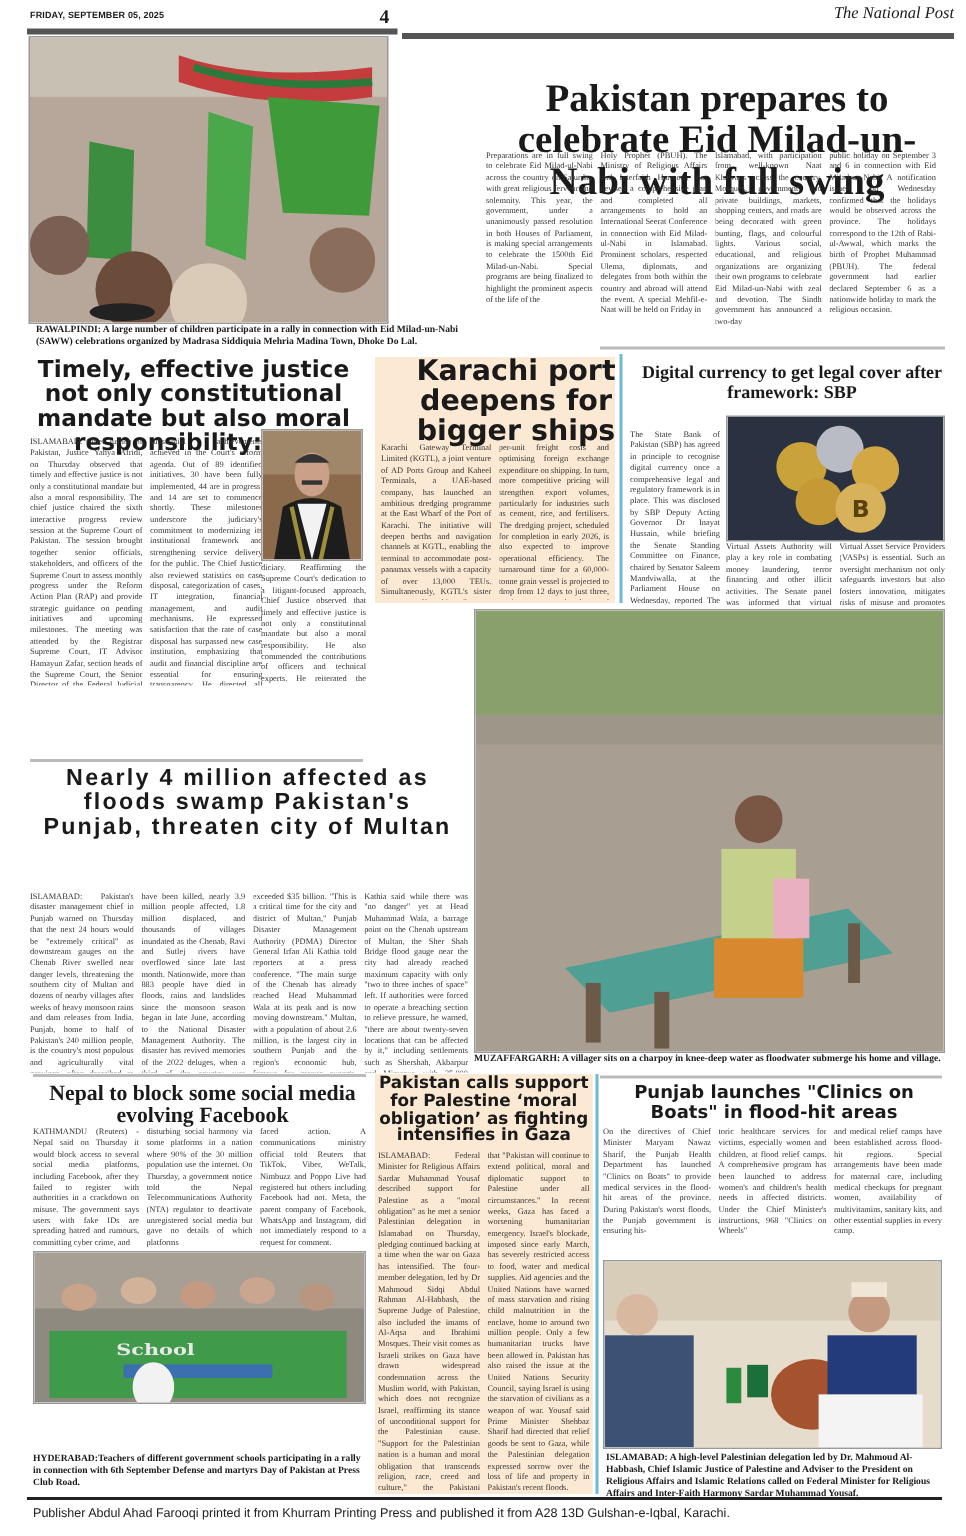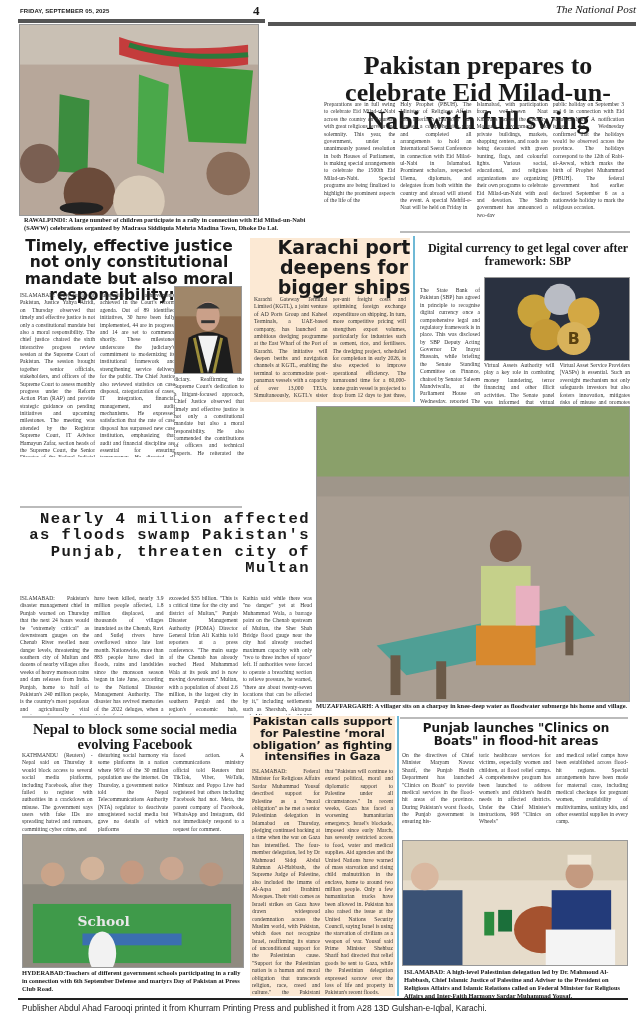--- a/index.html
+++ b/index.html
@@ -16,21 +16,21 @@
   .paper { right: 8px; top: 3px; font-size: 11px; font-style: italic; }
   .rule1 { left: 18px; top: 19px; width: 247px; height: 4px; background: #555; }
   .rule2 { left: 268px; top: 22px; width: 368px; height: 4px; background: #555; }
 
   .photo { overflow: hidden; border: 1px solid #999; }
   .photo svg { width: 100%; height: 100%; display: block; }
 
   .caption { font-size: 6.4px; font-weight: bold; line-height: 1.25; font-family: "Liberation Serif", serif; }
 
   .headline { text-align: center; font-weight: bold; line-height: 1.05; }
-  .h-wide { font-family: Liberation Mono, monospace; letter-spacing: 1.5px; text-align: right; }
+  .h-wide { font-family: Liberation Sans, sans-serif; letter-spacing: 1.5px; }
 
   .cols { display: flex; gap: 5px; }
   .col { flex: 1; font-size: 5.6px; line-height: 1.32; text-align: justify; color: #333; overflow: hidden; }
 
   .tint { background: #fce9d4; }
   .vline { width: 2px; background: #6fb9d6; }
   .hr { height: 2px; background: #bbb; }
 
   .footer { left: 22px; top: 1003px; font-size: 8.4px; color: #222; }
   .footer-rule { left: 18px; top: 998px; width: 610px; height: 2px; background: #222; }
@@ -145,21 +145,21 @@
 </div>
 <div class="abs caption" style="left:316px;top:702px;width:316px;">MUZAFFARGARH: A villager sits on a charpoy in knee-deep water as floodwater submerge his home and village.</div>
 
 <div class="abs hr" style="left:22px;top:716px;width:222px;"></div>
 <div class="abs headline" style="left:20px;top:722px;width:230px;font-size:14.5px;">Nepal to block some social media evolving Facebook</div>
 <div class="abs cols" style="left:22px;top:752px;width:222px;height:80px;">
   <div class="col">KATHMANDU (Reuters) - Nepal said on Thursday it would block access to several social media platforms, including Facebook, after they failed to register with authorities in a crackdown on misuse. The government says users with fake IDs are spreading hatred and rumours, committing cyber crime, and</div>
   <div class="col">disturbing social harmony via some platforms in a nation where 90% of the 30 million population use the internet. On Thursday, a government notice told the Nepal Telecommunications Authority (NTA) regulator to deactivate unregistered social media but gave no details of which platforms</div>
   <div class="col">faced action. A communications ministry official told Reuters that TikTok, Viber, WeTalk, Nimbuzz and Poppo Live had registered but others including Facebook had not. Meta, the parent company of Facebook, WhatsApp and Instagram, did not immediately respond to a request for comment.</div>
 </div>
-<div class="abs photo" style="left:22px;top:834px;width:222px;height:134px;">
+<div class="abs photo" style="left:22px;top:834px;width:222px;height:102px;">
   <svg viewBox="0 0 222 134" preserveAspectRatio="none">
     <rect width="222" height="134" fill="#8f8a80"></rect>
     <rect x="0" y="0" width="222" height="50" fill="#a79f93"></rect>
     <circle cx="30" cy="40" r="12" fill="#c9a48a"></circle>
     <circle cx="70" cy="34" r="12" fill="#d2b39a"></circle>
     <circle cx="110" cy="38" r="12" fill="#c49a82"></circle>
     <circle cx="150" cy="34" r="12" fill="#caa690"></circle>
     <circle cx="190" cy="40" r="12" fill="#b99680"></circle>
     <rect x="10" y="70" width="200" height="60" fill="#3f9a4a"></rect>
     <text x="55" y="92" font-size="14" fill="#e8e8e8" font-family="DejaVu Serif, serif" font-weight="bold">School</text>

